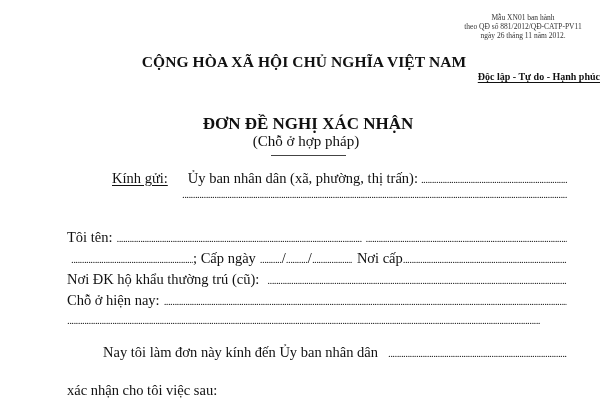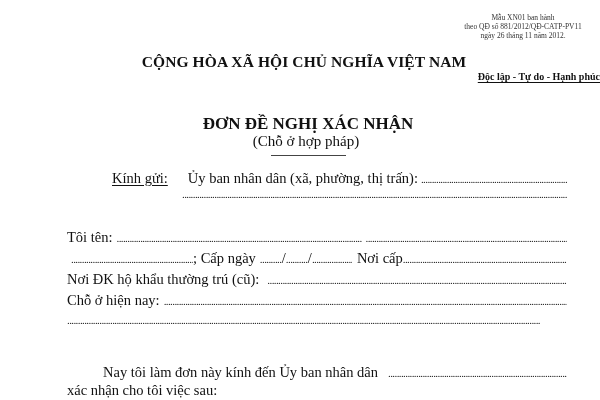--- a/index.html
+++ b/index.html
@@ -93,17 +93,17 @@
 </div>
 
 <div class="abs line field-row" style="left:67px; top:292px; width:500px;">
   <span class="lbl">Chỗ ở hiện nay:</span>
   <span class="dots" style="margin-left:4px;">............................................................................................................................................................................................................................</span>
 </div>
 <div class="abs line field-row" style="left:67px; top:314px; width:500px;">
   <span class="dots">............................................................................................................................................................................................................................</span>
 </div>
 
-<div class="abs line field-row" style="left:103px; top:364px; width:464px;">
+<div class="abs line field-row" style="left:103px; top:344px; width:464px;">
   <span class="lbl">Nay tôi làm đơn này kính đến Ủy ban nhân dân</span>
   <span class="dots" style="margin-left:10px;">............................................................................................................................................................................................................................</span>
 </div>
 <div class="abs line" style="left:67px; top:382px;">xác nhận cho tôi việc sau:</div>
 
 </body></html>

